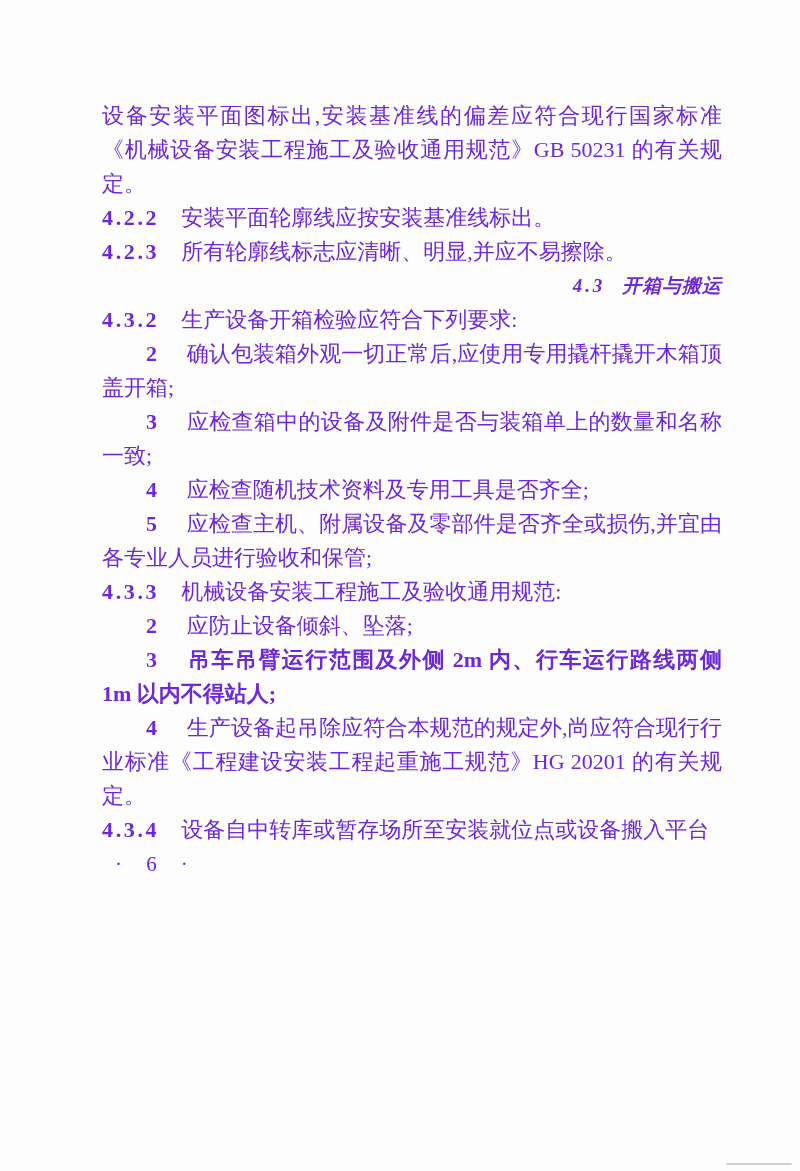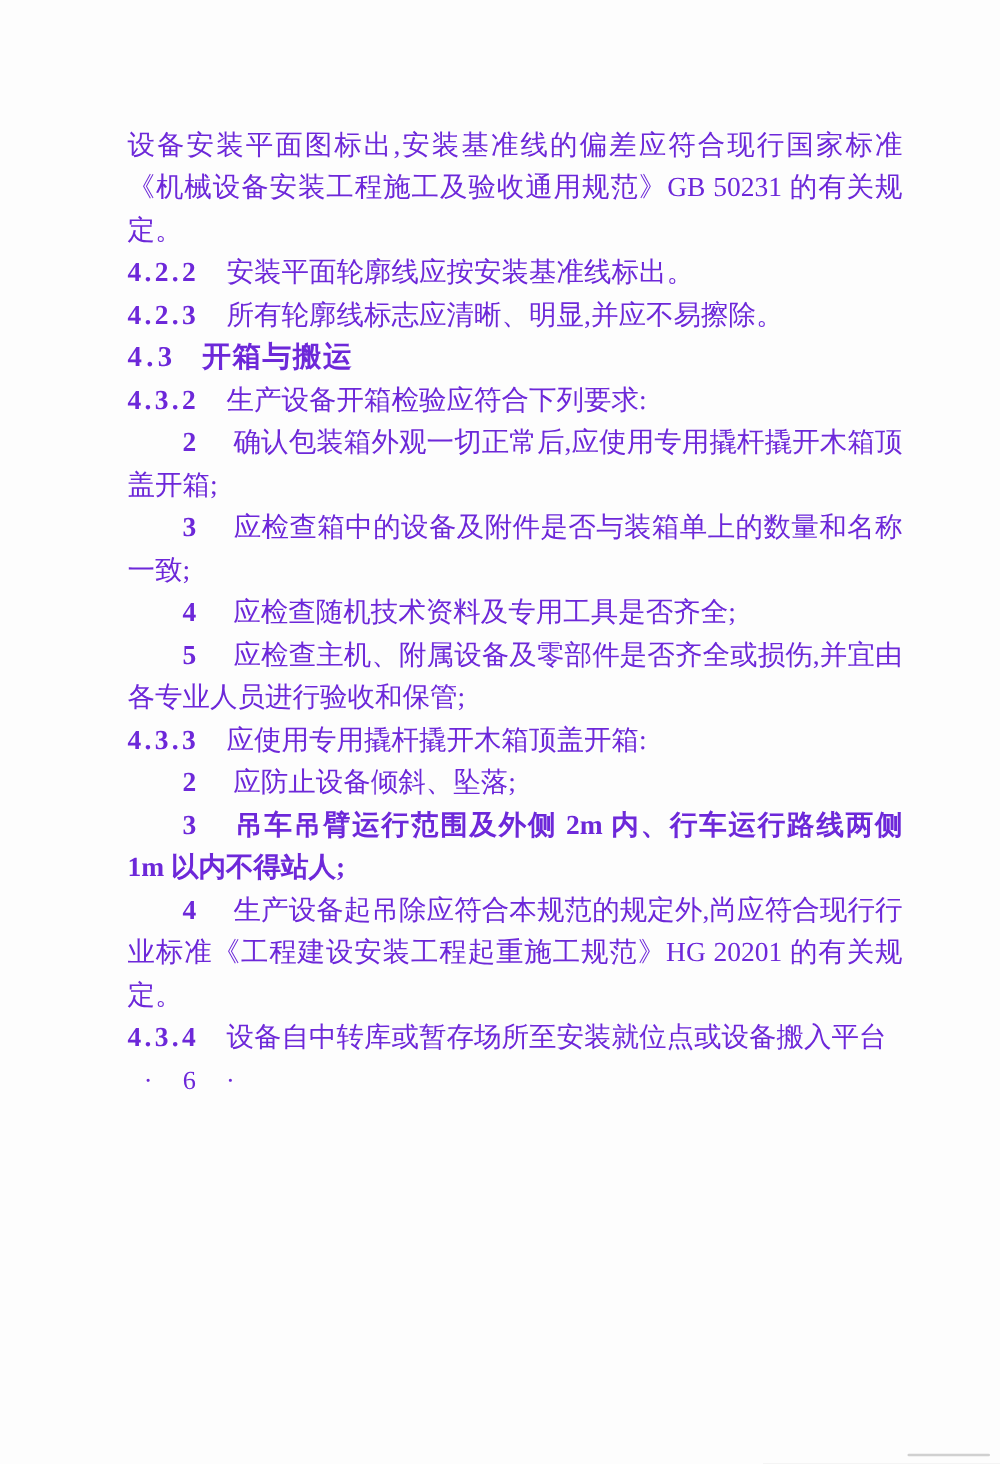--- a/index.html
+++ b/index.html
@@ -35,25 +35,26 @@
   }
   
   .item { text-indent: 2em; }
   .inum {
     font-weight: bold;
     margin-right: 1.35em;
   }
   .bold-item { font-weight: bold; }
   .section-heading {
     margin: 2px 0 14px 0;
-    font-size: 23px;
+    font-size: 19px;
     font-weight: bold;
-    text-align: left;
+    text-align: right;
     text-indent: 0;
     letter-spacing: 0.05em;
+    font-style: italic;
   }
   .section-heading .hnum {
     letter-spacing: 0.15em;
     margin-right: 0.9em;
   }
   .page-number {
     margin-top: 9px;
     padding-left: 13px;
     font-size: 21px;
     letter-spacing: 0.45em;
@@ -92,21 +93,21 @@
 
     <p class="item"><span class="inum">2</span><span>确认包装箱外观一切正常后,应使用专用撬杆撬开木箱顶盖开箱;</span></p>
 
     <p class="item"><span class="inum">3</span><span>应检查箱中的设备及附件是否与装箱单上的数量和名称一致;</span></p>
 
     <p class="item"><span class="inum">4</span><span>应检查随机技术资料及专用工具是否齐全;</span></p>
 
     <p class="item"><span class="inum">5</span><span>应检查主机、附属设备及零部件是否齐全或损伤,并宜由各专业人员进行验收和保管;</span></p>
 
 
-    <p class="clause"><span class="cnum">4.3.3</span><span>应使用专用撬杆撬开木箱顶盖开箱:</span></p>
+    <p class="clause"><span class="cnum">4.3.3</span><span>机械设备安装工程施工及验收通用规范:</span></p>
 
 
     <p class="item"><span class="inum">2</span><span>应防止设备倾斜、坠落;</span></p>
 
     <p class="item bold-item"><span class="inum">3</span><span>吊车吊臂运行范围及外侧 2m 内、行车运行路线两侧 1m 以内不得站人;</span></p>
 
     <p class="item"><span class="inum">4</span><span>生产设备起吊除应符合本规范的规定外,尚应符合现行行业标准《工程建设安装工程起重施工规范》HG 20201 的有关规定。</span></p>
 
     <p class="clause"><span class="cnum">4.3.4</span><span>设备自中转库或暂存场所至安装就位点或设备搬入平台</span></p>
 

